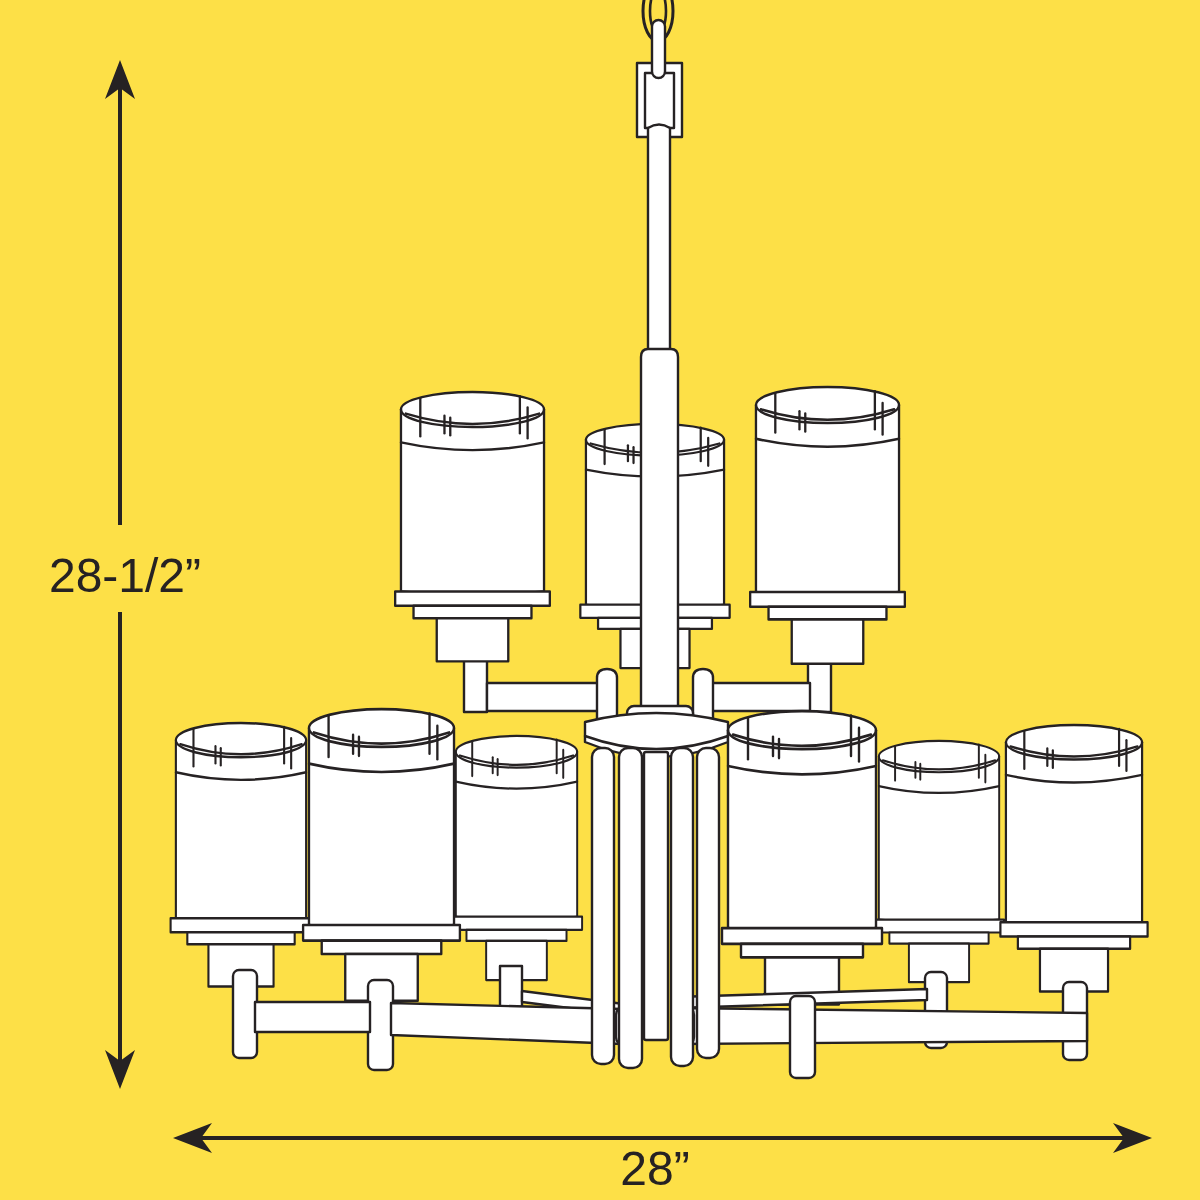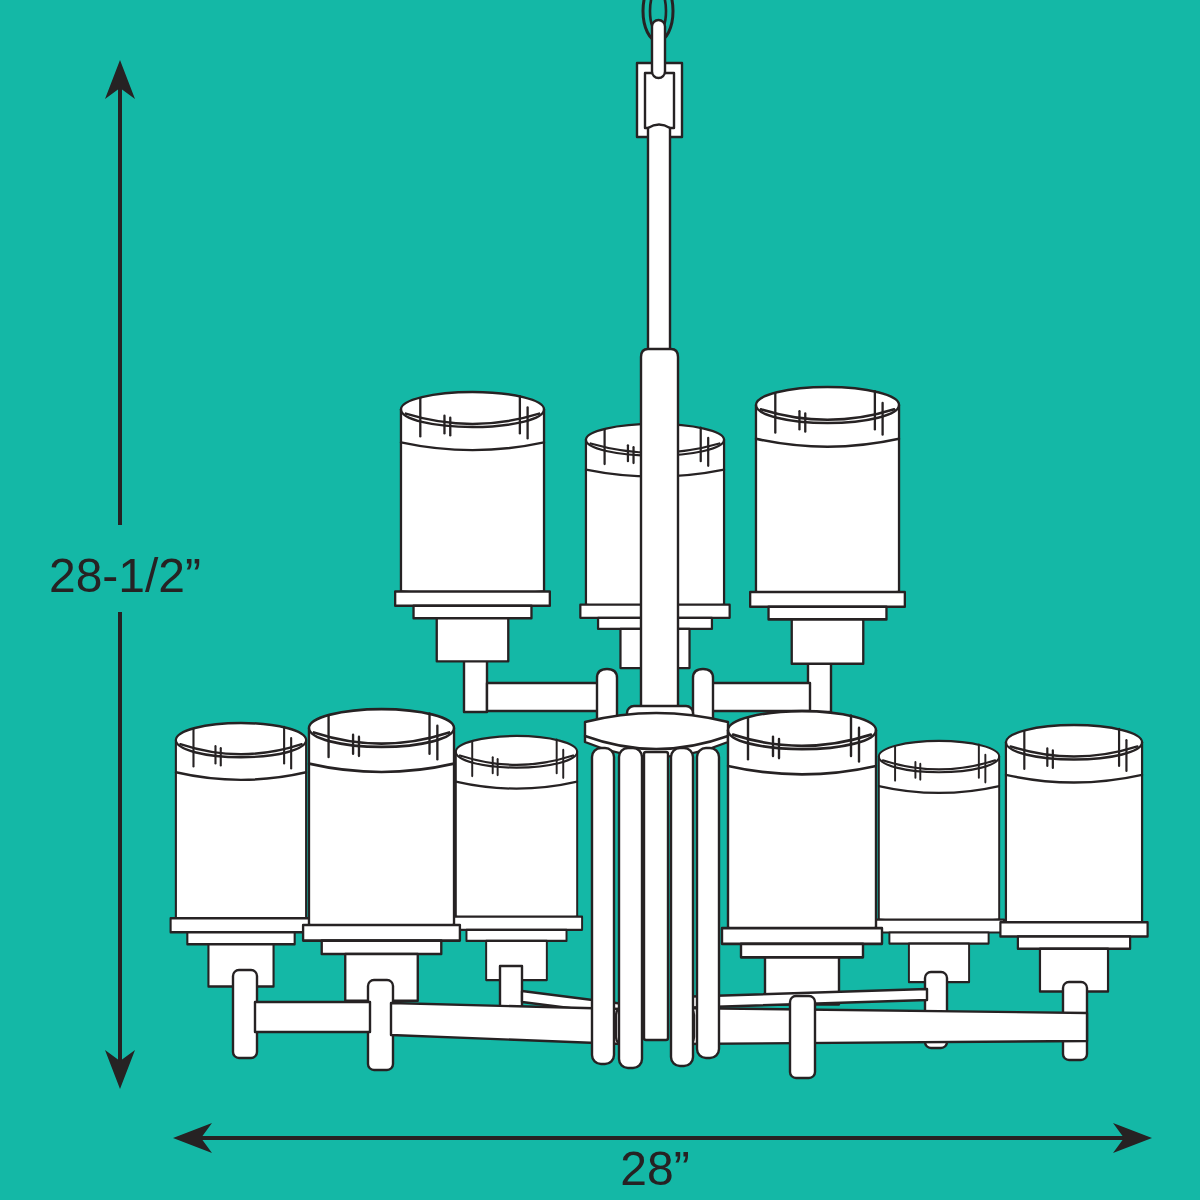--- a/index.html
+++ b/index.html
@@ -1,16 +1,16 @@
 <!DOCTYPE html>
 <html><head>
 <meta charset="utf-8">
 <style>
   html,body{margin:0;padding:0;background:#ffffff;}
-  .stage{width:1200px;height:1200px;position:relative;background:#14b8a6;overflow:hidden;}
+  .stage{width:1200px;height:1200px;position:relative;background:#fde047;overflow:hidden;}
   svg{display:block;}
   .dim-label{font-family:"Liberation Sans", sans-serif;font-size:48px;fill:#262223;}
 </style>
 </head>
 <body>
 
 <div class="stage">
 <svg width="1200" height="1200" viewBox="0 0 1200 1200" xmlns="http://www.w3.org/2000/svg">
 
   <defs>

